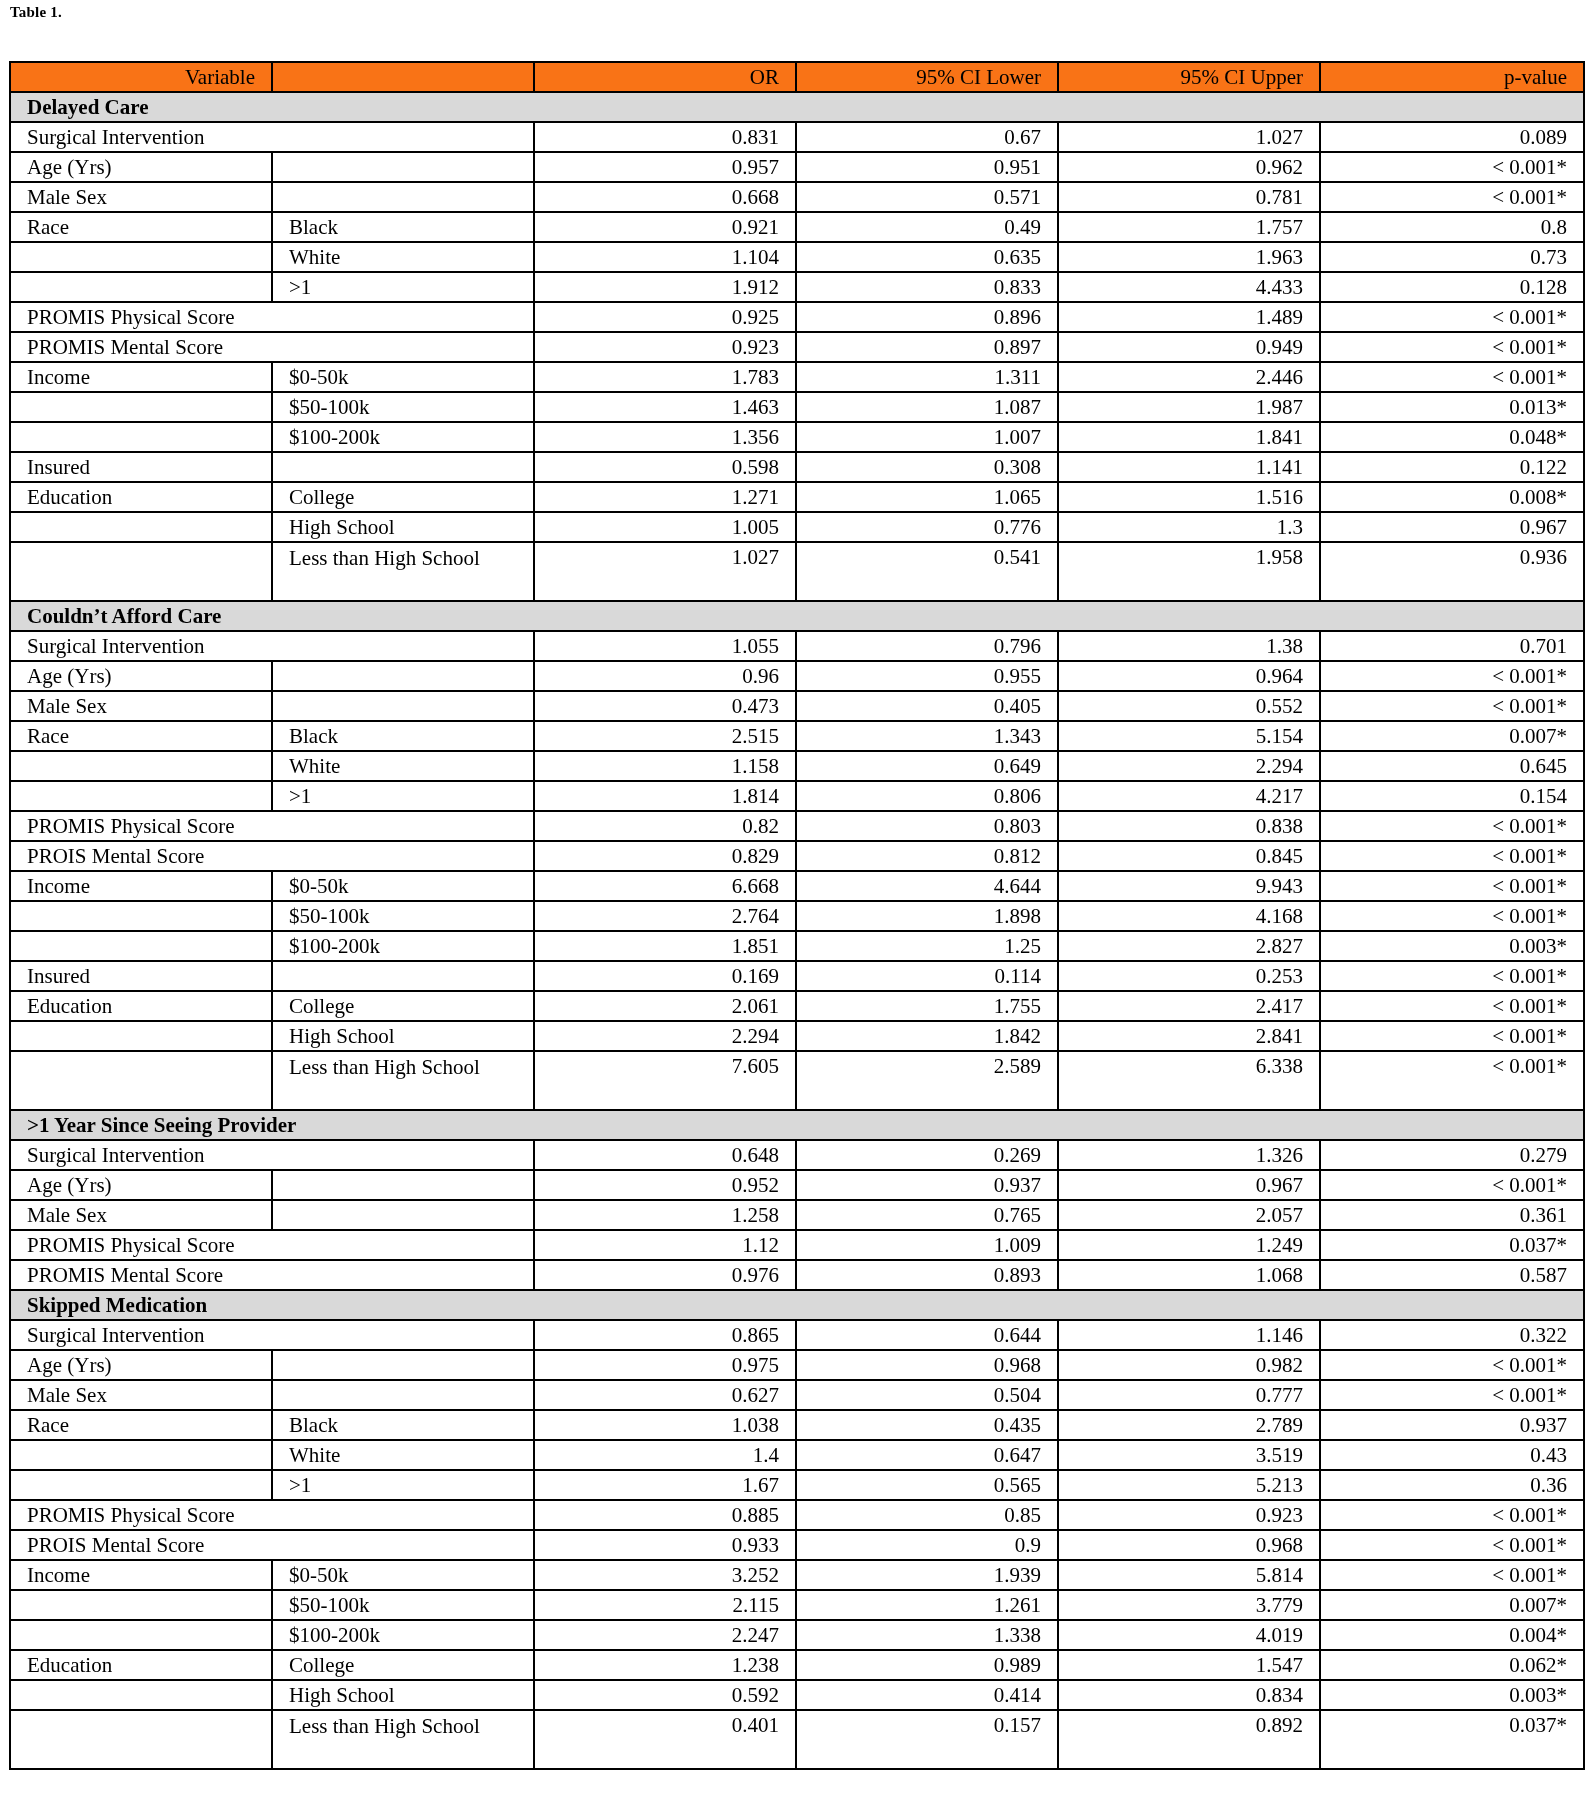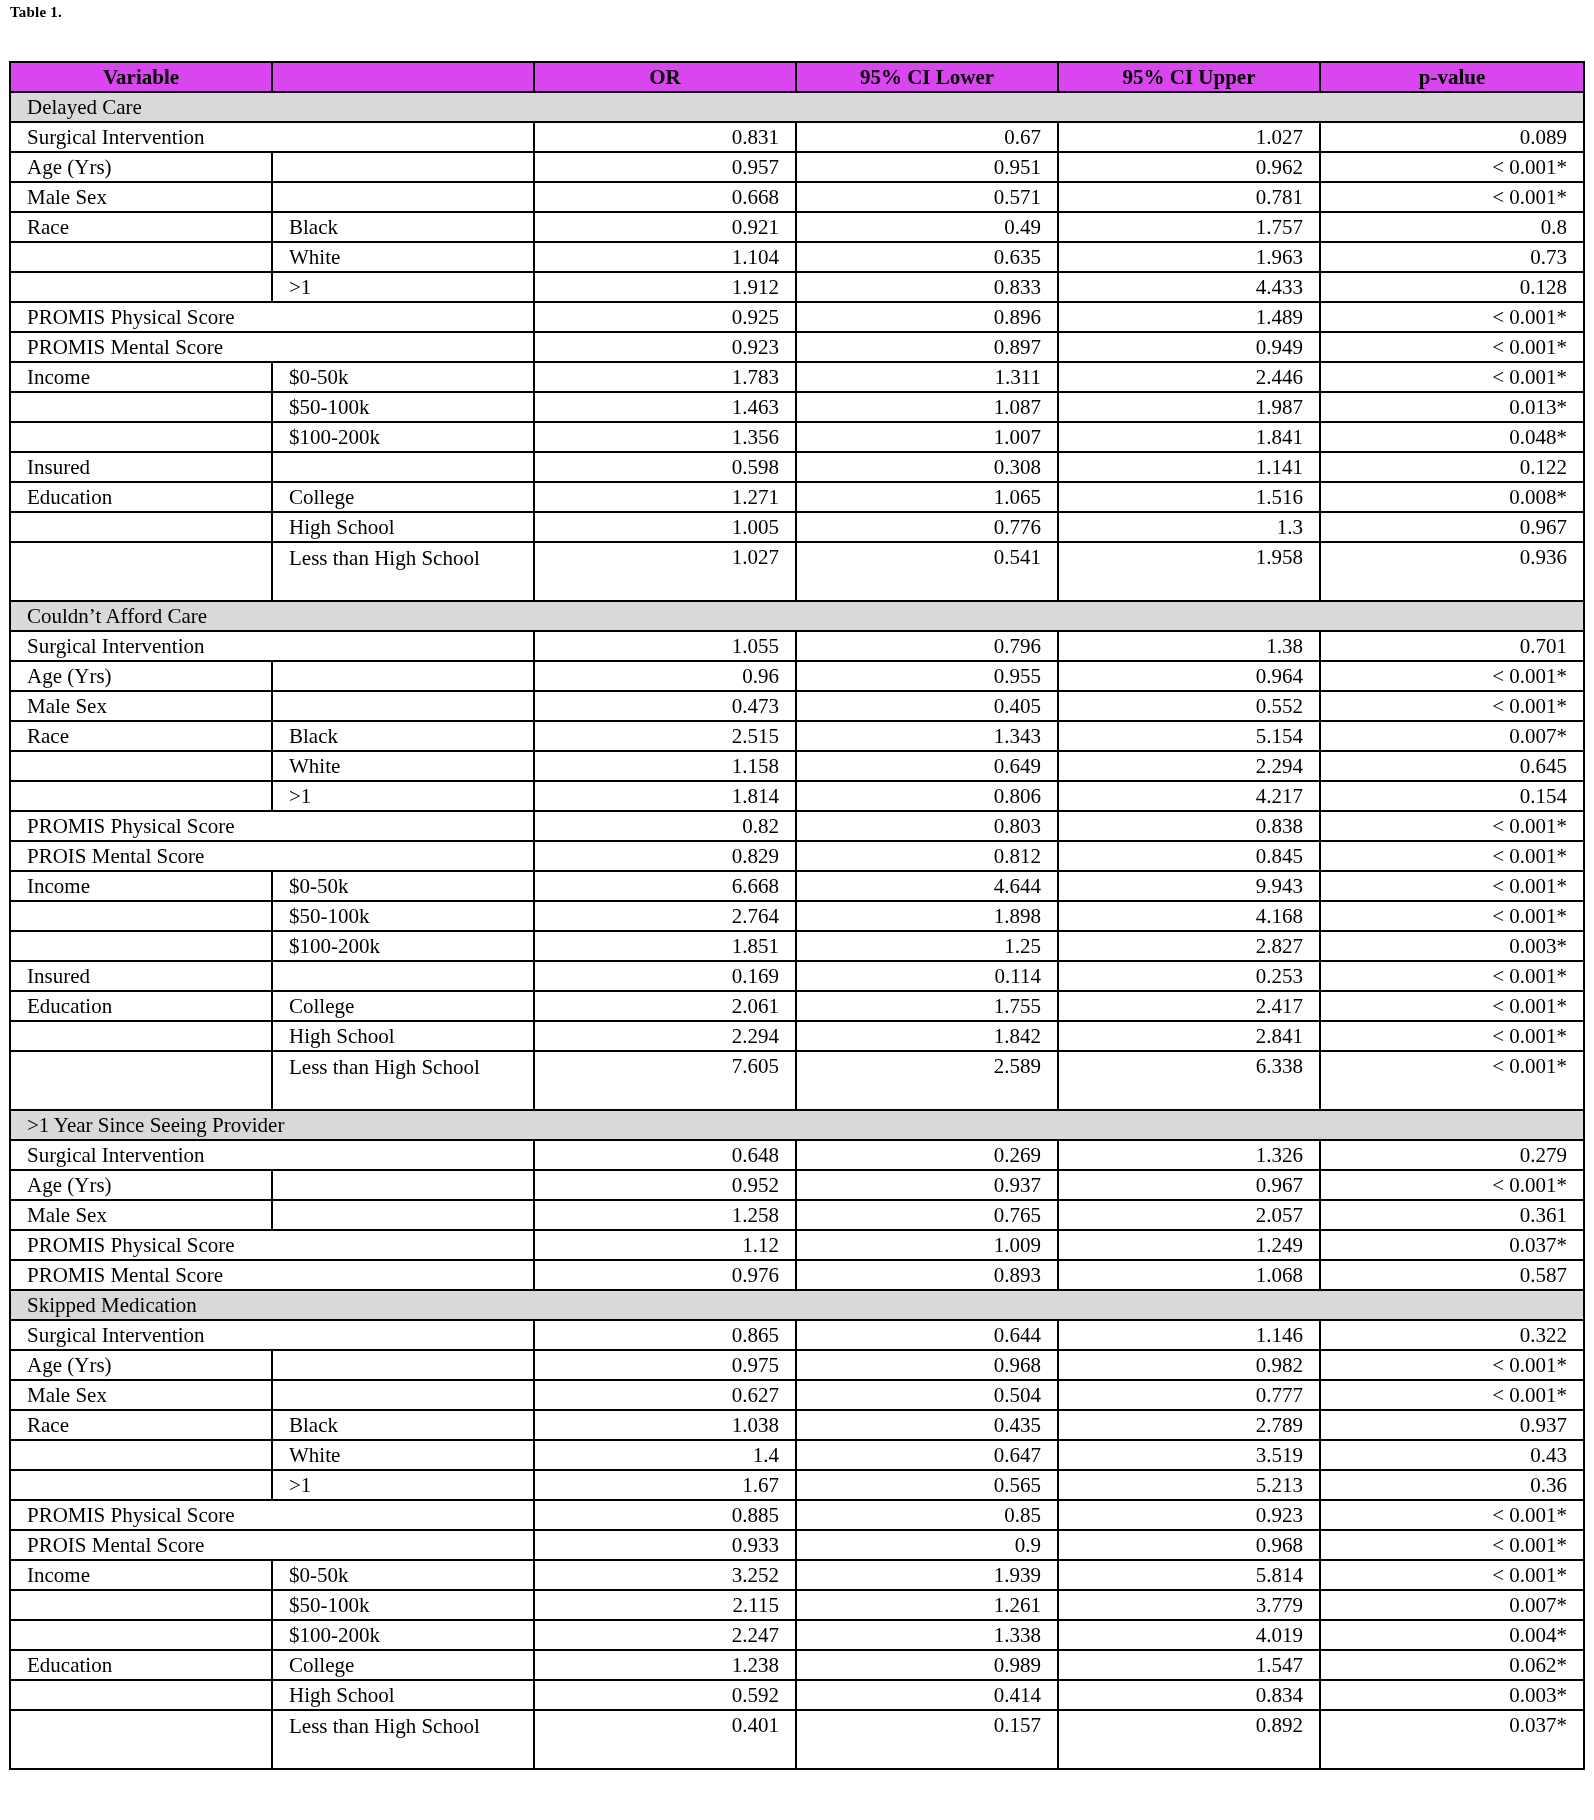--- a/index.html
+++ b/index.html
@@ -28,28 +28,28 @@
     td, th {
       border: 2px solid #000;
       padding: 0 16px 0 16px;
       height: 26.6px;
       line-height: 28px;
       vertical-align: top;
       white-space: nowrap;
       overflow: hidden;
     }
     thead th {
-      background: #d946ef;
-      text-align: center;
-      font-weight: bold;
+      background: #f97316;
+      text-align: right;
+      font-weight: normal;
       height: 27px;
     }
     tr.section td {
       background: #d9d9d9;
-      font-weight: normal;
+      font-weight: bold;
     }
     td.num { text-align: right; }
     td.pbold { font-weight: normal; }
     td.wrap { white-space: normal; line-height: 30px; }
     tr.tall td { height: 57px; }
   </style>
 </head>
 <body>
 
 <div class="caption">Table 1.</div>

